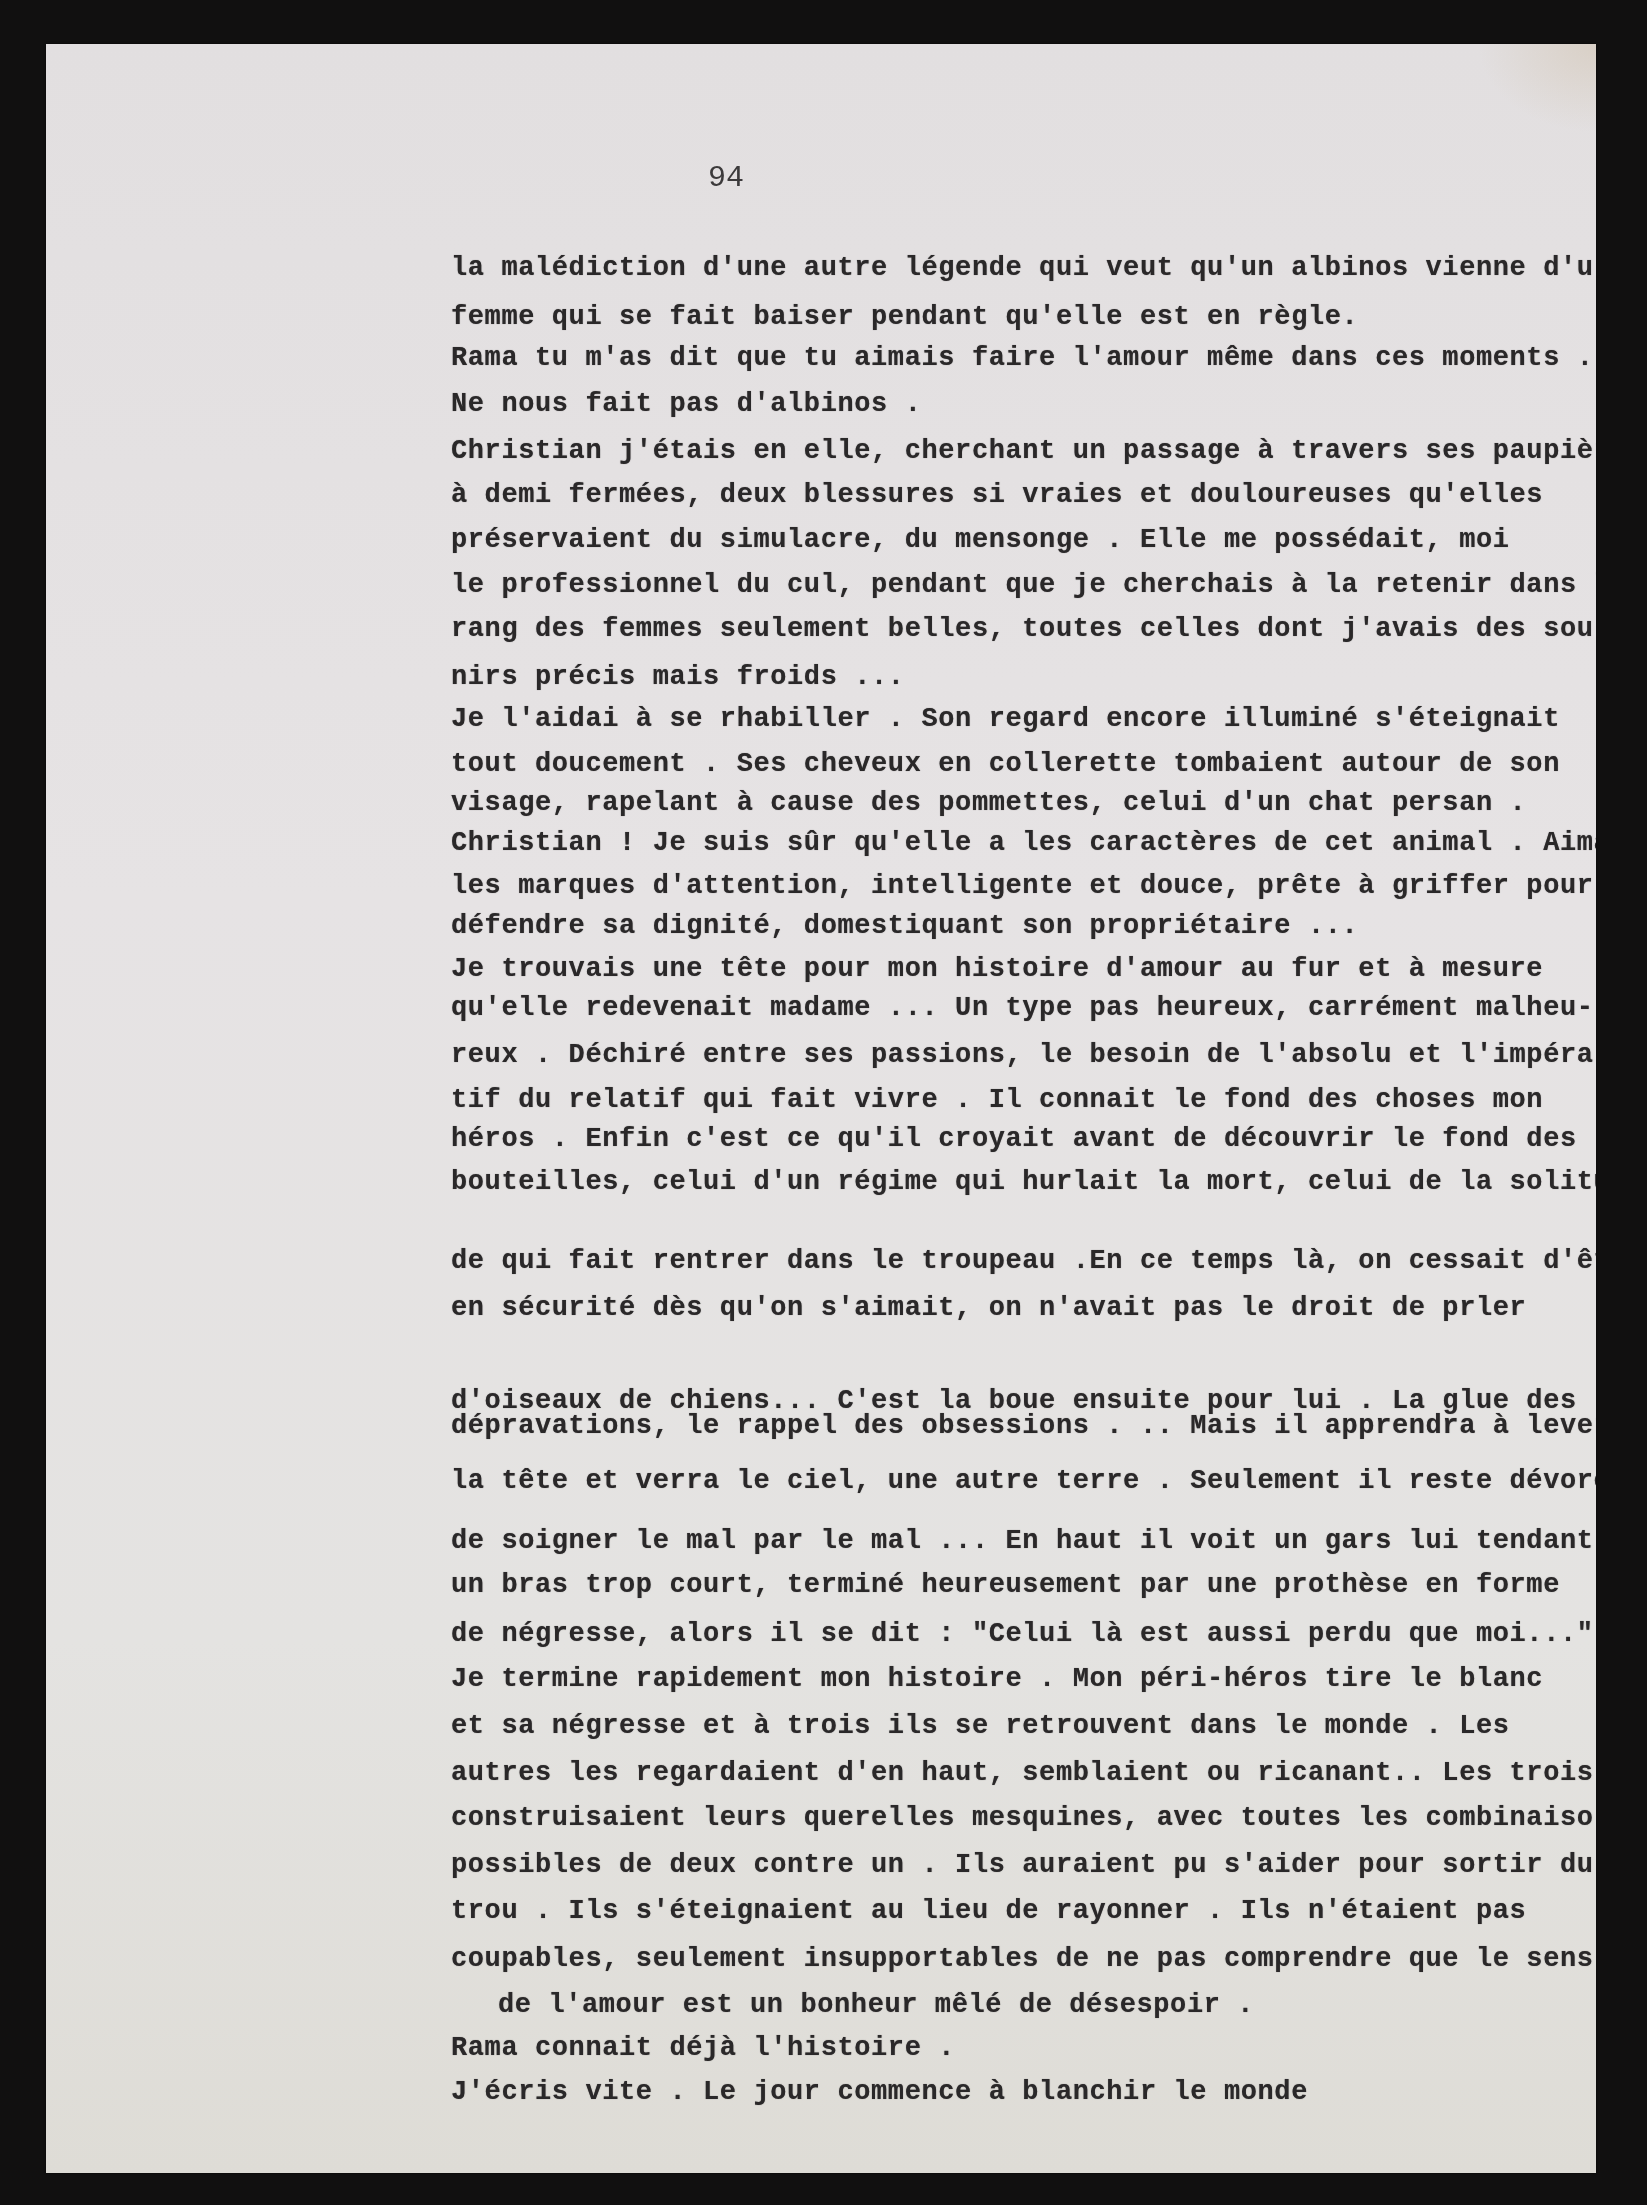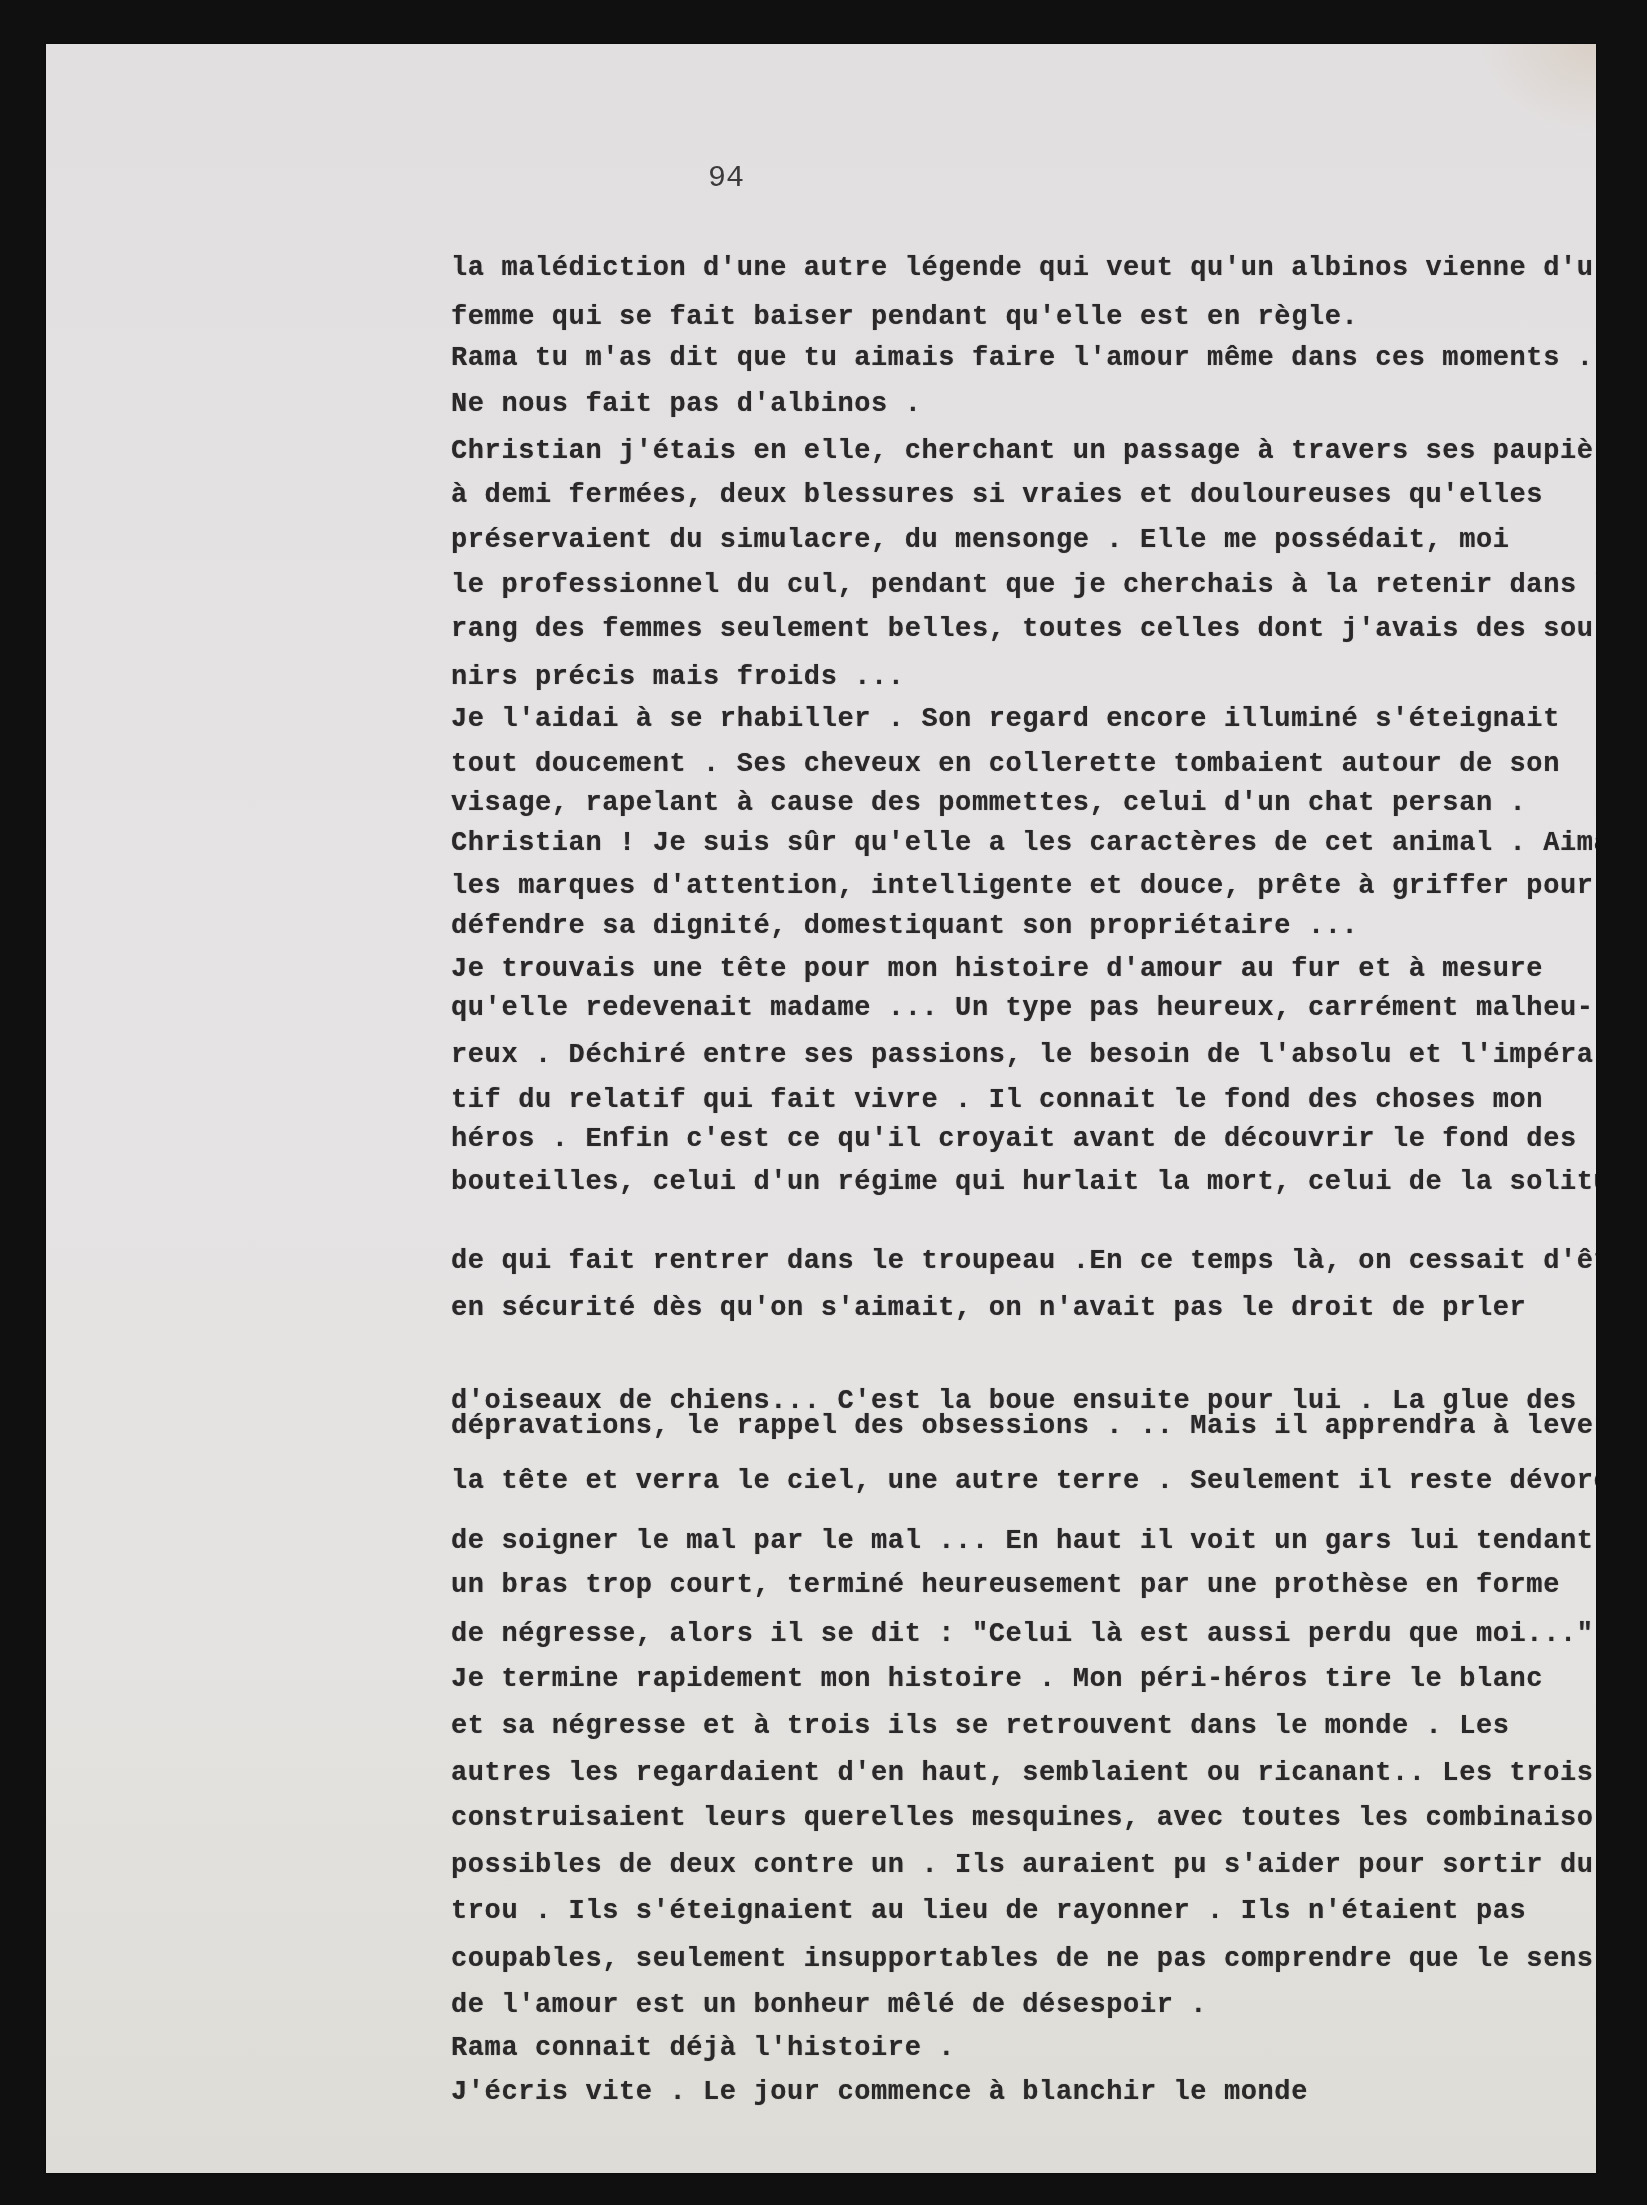--- a/index.html
+++ b/index.html
@@ -79,19 +79,19 @@
         <div class="line" style="top: 1499px;">de soigner le mal par le mal ... En haut il voit un gars lui tendant</div>
         <div class="line" style="top: 1543px;">un bras trop court, terminé heureusement par une prothèse en forme</div>
         <div class="line" style="top: 1592px;">de négresse, alors il se dit : "Celui là est aussi perdu que moi..."</div>
         <div class="line" style="top: 1637px;">Je termine rapidement mon histoire . Mon péri-héros tire le blanc</div>
         <div class="line" style="top: 1684px;">et sa négresse et à trois ils se retrouvent dans le monde . Les</div>
         <div class="line" style="top: 1731px;">autres les regardaient d'en haut, semblaient ou ricanant.. Les trois</div>
         <div class="line" style="top: 1776px;">construisaient leurs querelles mesquines, avec toutes les combinaiso</div>
         <div class="line" style="top: 1823px;">possibles de deux contre un . Ils auraient pu s'aider pour sortir du</div>
         <div class="line" style="top: 1869px;">trou . Ils s'éteignaient au lieu de rayonner . Ils n'étaient pas</div>
         <div class="line" style="top: 1917px;">coupables, seulement insupportables de ne pas comprendre que le sens</div>
-        <div class="line" style="top: 1963px;">de l'amour est un bonheur mêlé de désespoir .</div>
+        <div class="line" style="top: 1963px; margin-left: 47px;">de l'amour est un bonheur mêlé de désespoir .</div>
         <div class="line" style="top: 2006px;">Rama connait déjà l'histoire .</div>
         <div class="line" style="top: 2050px;">J'écris vite . Le jour commence à blanchir le monde</div>
       </div>
   </div>
 </div>
 
 
 </body></html>

